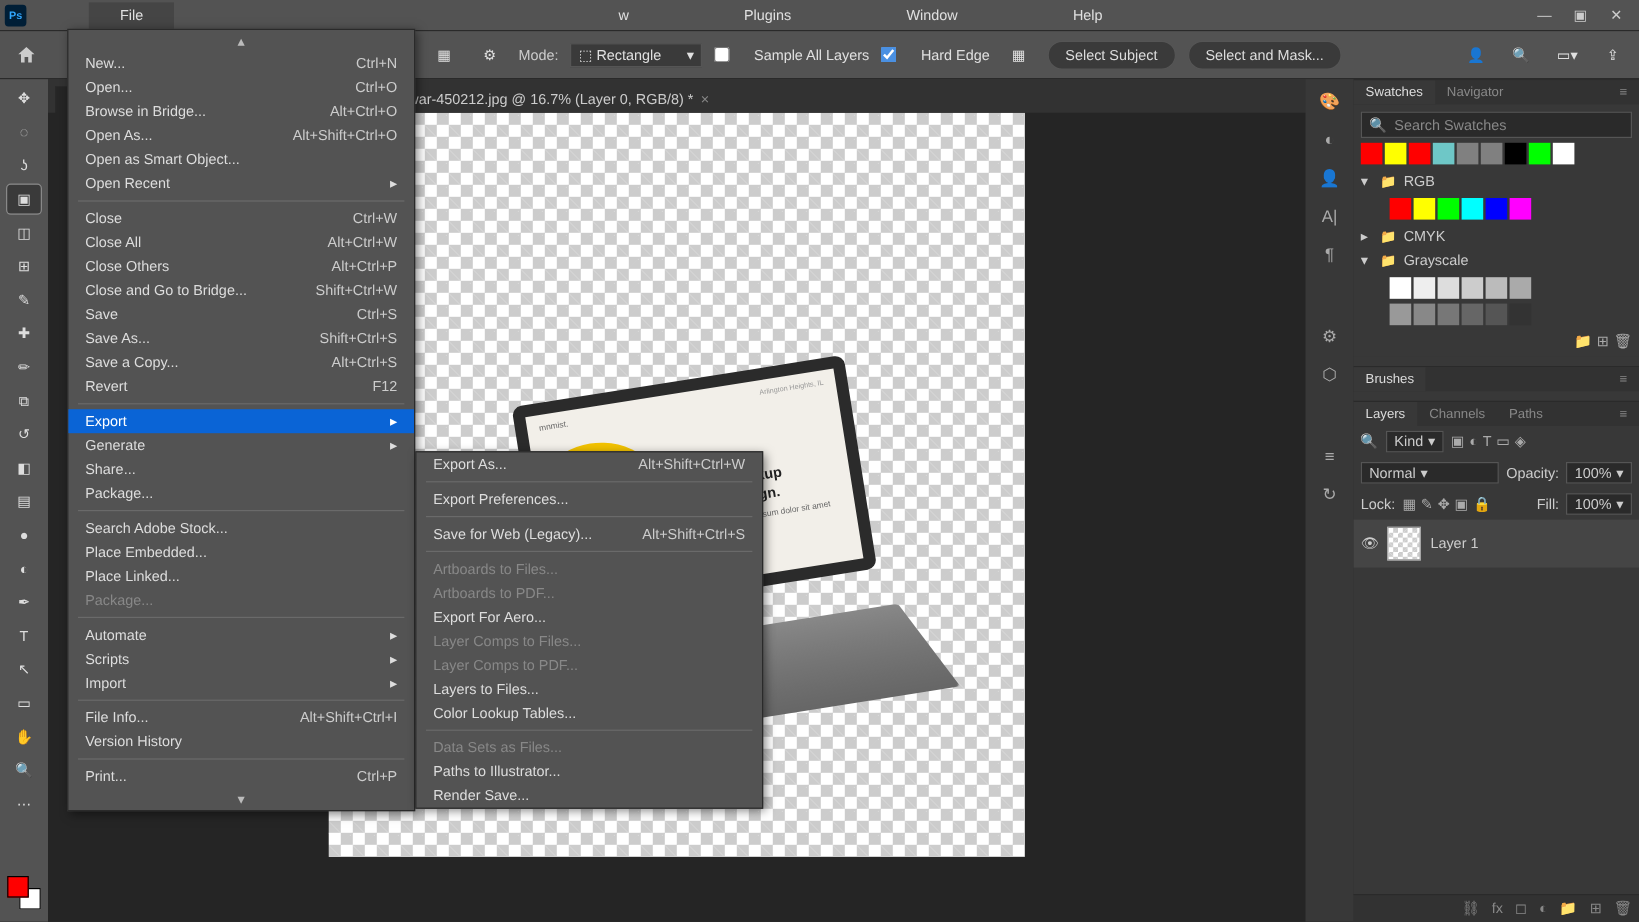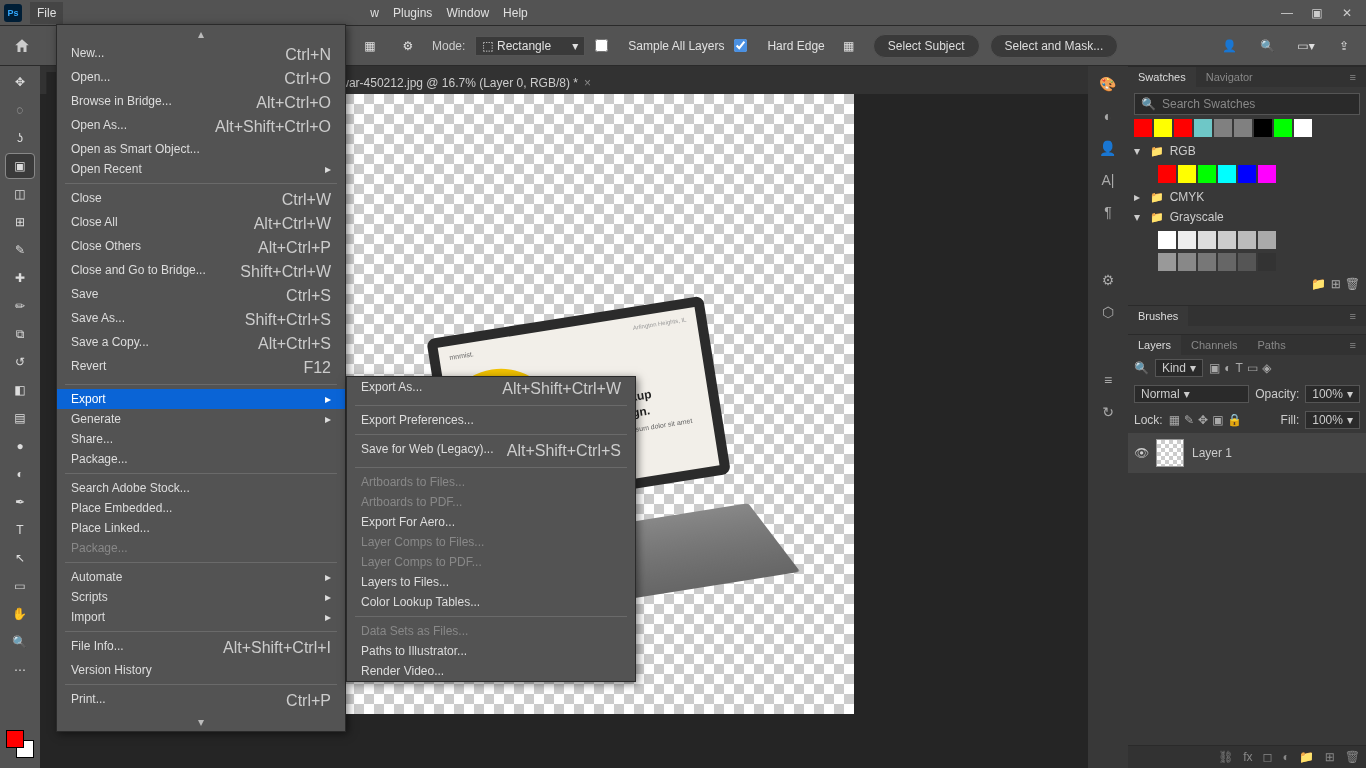--- a/index.html
+++ b/index.html
@@ -1,21 +1,21 @@
 <!DOCTYPE html>
 <html><head>
 <meta charset="utf-8">
 <style>
 * { margin: 0; padding: 0; box-sizing: border-box; font-family: "Segoe UI", Tahoma, sans-serif; font-size: 12px; }
 body { background: #323232; color: #e0e0e0; overflow: hidden; width: 1366px; height: 768px; }
 
 
 .menubar { height: 26px; background: #535353; display: flex; align-items: center; padding: 0 4px; border-bottom: 1px solid #2a2a2a; }
 .ps-logo { width: 18px; height: 18px; background: #001e36; color: #31a8ff; font-weight: bold; font-size: 9px; display: flex; align-items: center; justify-content: center; border-radius: 3px; margin-right: 8px; }
-.menubar-item { padding: 4px 7px; cursor: pointer; }
+.menubar-item { padding: 4px 26px; cursor: pointer; margin-left: 44px; }
 .menubar-item.active { background: #454545; }
 .menubar-spacer { flex: 1; }
 .winicon { width: 30px; height: 26px; display: flex; align-items: center; justify-content: center; color: #ccc; }
 
 
 .optbar { height: 40px; background: #535353; display: flex; align-items: center; border-bottom: 1px solid #2a2a2a; padding: 0 8px; gap: 10px; }
 .home-btn { width: 28px; height: 28px; display: flex; align-items: center; justify-content: center; }
 .opt-icon { width: 28px; height: 28px; display: flex; align-items: center; justify-content: center; }
 .opt-label { color: #ccc; }
 .select-box { background: #3a3a3a; border: 1px solid #555; padding: 2px 6px; width: 110px; display: flex; align-items: flex-start; justify-content: space-between; }
@@ -58,21 +58,21 @@
 
 
 .dropdown { position: absolute; background: #535353; border: 1px solid #2a2a2a; box-shadow: 2px 2px 8px rgba(0,0,0,.5); z-index: 100; color: #ddd; }
 .file-menu { left: 56px; top: 24px; width: 290px; }
 .export-menu { left: 346px; top: 376px; width: 290px; }
 .menu-item { display: flex; justify-content: space-between; padding: 3px 14px; cursor: pointer; }
 .menu-item.hi { background: #0a64d6; color: #fff; }
 .menu-item.disabled { color: #888; }
 .menu-sep { height: 1px; background: #6a6a6a; margin: 4px 8px; }
 .submenu-arrow { margin-left: auto; }
-.menu-item .shortcut { color: #ccc; font-size: 16px; }
+.menu-item .shortcut { color: #ccc; font-size: 12px; }
 .scroll-arrow { text-align: center; padding: 2px; color: #bbb; }
 
 
 .rightstrip { position: absolute; right: 238px; top: 66px; width: 40px; bottom: 0; background: #383838; display: flex; flex-direction: column; align-items: center; padding-top: 10px; gap: 16px; }
 .strip-icon { color: #aaa; font-size: 14px; }
 
 
 .rightpanels { position: absolute; right: 0; top: 66px; width: 238px; bottom: 0; background: #383838; display: flex; flex-direction: column; gap: 8px; }
 
 .panel { background: #383838; border-top: 1px solid #2a2a2a; }
@@ -351,21 +351,21 @@
       <span>Color Lookup Tables...</span>
     </div>
   <div class="menu-sep"></div>
   <div class="menu-item disabled">
       <span>Data Sets as Files...</span>
     </div>
   <div class="menu-item">
       <span>Paths to Illustrator...</span>
     </div>
   <div class="menu-item">
-      <span>Render Video...</span>
+      <span>Render Save...</span>
     </div>
 </div>
 
 <div class="rightstrip">
   <div class="strip-icon">🎨</div>
   <div class="strip-icon">◐</div>
   <div class="strip-icon">👤</div>
   <div class="strip-icon">A|</div>
   <div class="strip-icon">¶</div>
   <div style="height:20px"></div>

